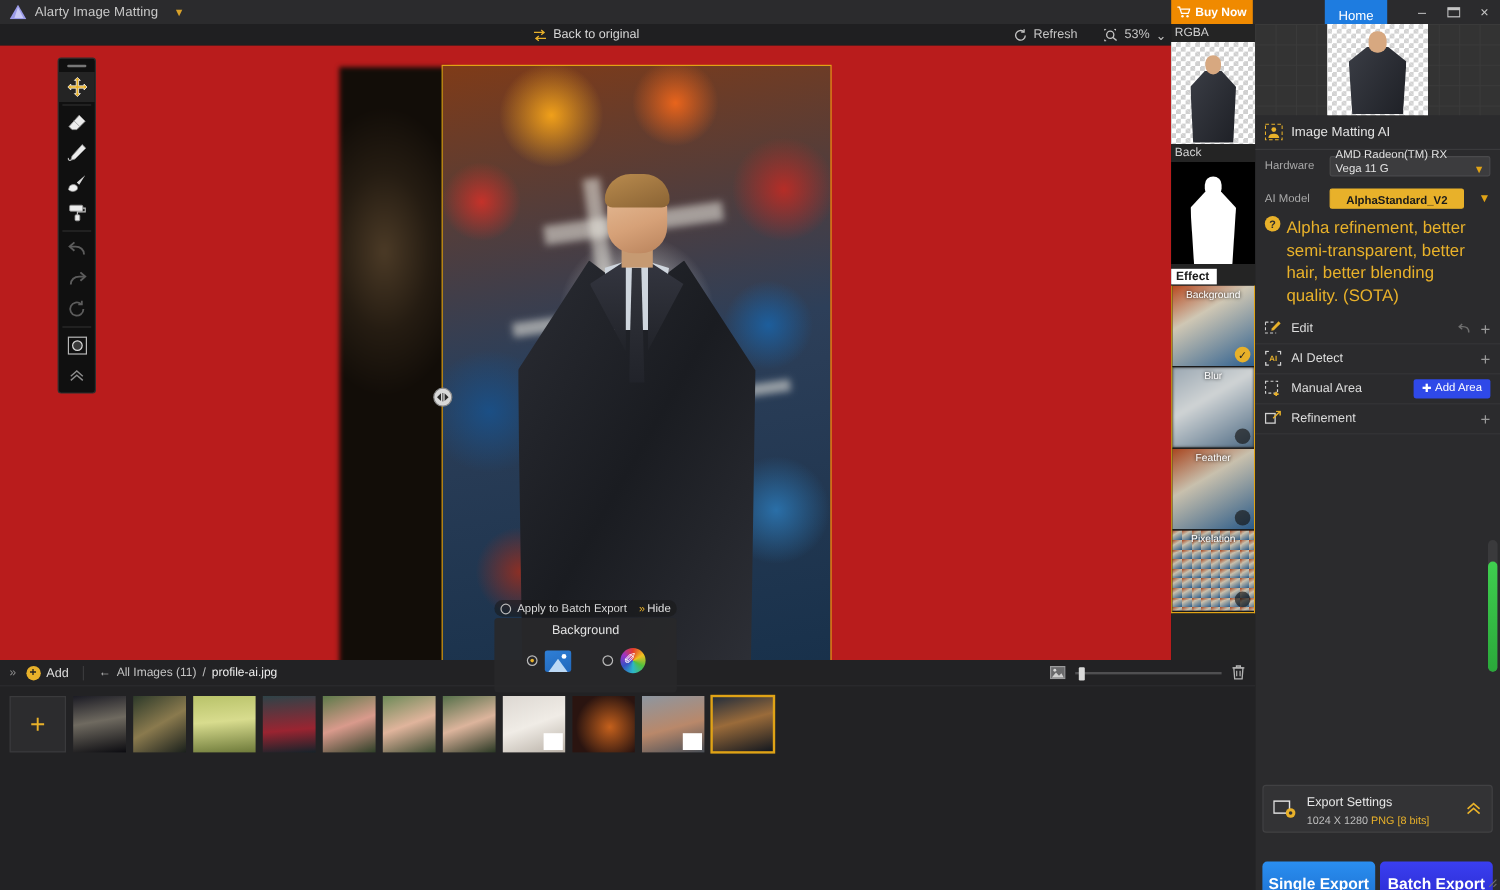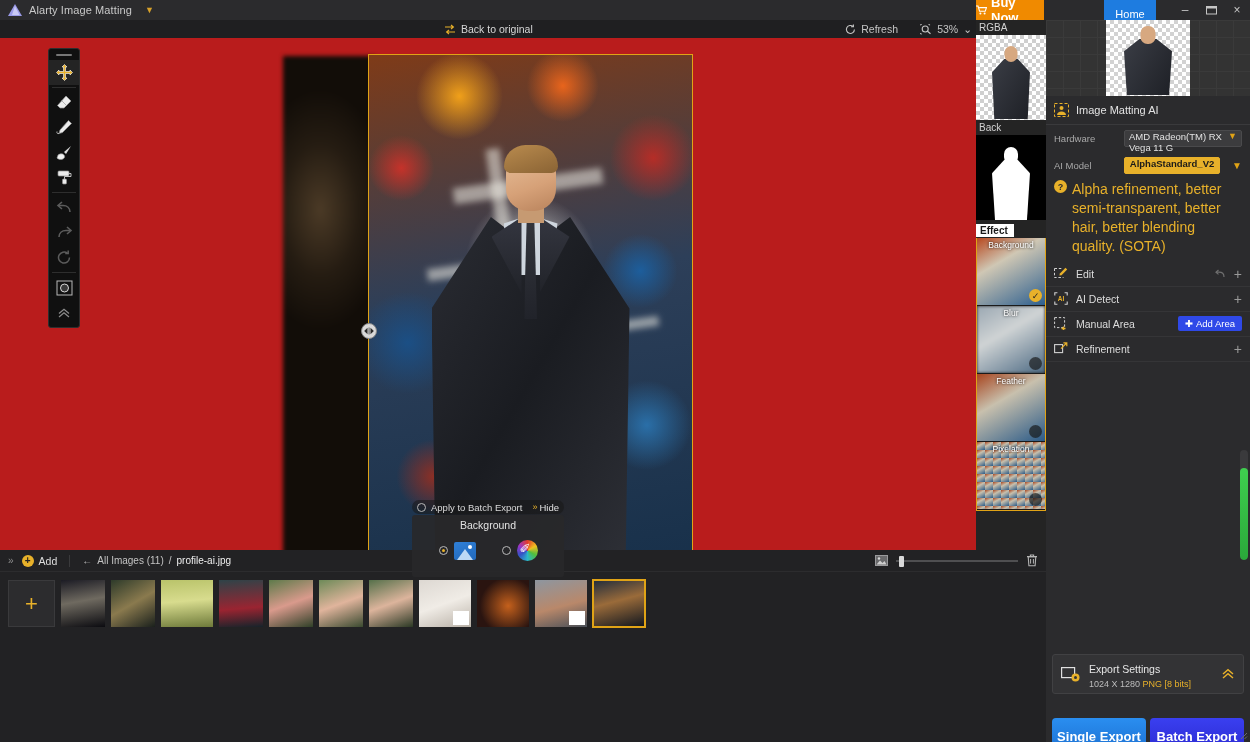--- a/index.html
+++ b/index.html
@@ -17,21 +17,21 @@
     position: absolute; left: 0; top: 0; width: 1250px; height: 20px;
     background: #2b2b2d; display: flex; align-items: center;
   }
   .brand { display: flex; align-items: center; gap: 7px; padding-left: 8px; }
   .brand-logo { width: 14px; height: 12px; position: relative; }
   .brand-name { font-size: 11px; color: #c9c9c9; letter-spacing: .1px; }
   .brand-caret { color: #d8a12a; font-size: 9px; margin-left: 6px; }
 
   .buynow {
     position: absolute; left: 976px; top: 0; width: 68px; height: 20px;
-    background: #f08a00; color: #fff; font-size: 13px; font-weight: bold;
+    background: #f08a00; color: #fff; font-size: 10px; font-weight: bold;
     display: flex; align-items: center; justify-content: center; gap: 4px;
   }
   .home-btn {
     position: absolute; left: 1104px; top: 0; width: 52px; height: 20px;
     background: #1e7ce0; color: #fff; font-size: 11px;
     display: flex; align-items: flex-end; justify-content: center;
   }
   .wbtn {
     position: absolute; top: 0; height: 20px; width: 26px;
     display: flex; align-items: center; justify-content: center;
@@ -309,22 +309,22 @@
     display: flex; align-items: center; gap: 7px;
     padding: 7px 8px; border-bottom: 1px solid #3a3a3c;
   }
   .sect-title { font-size: 11px; color: #e3e3e3; }
   .row {
     display: flex; align-items: center; gap: 8px; padding: 5px 8px;
   }
   .row-label { font-size: 9.5px; color: #a9a9a9; width: 46px; flex: none; }
   .select {
     flex: 1; height: 17px; background: #3c3c3e; border: 1px solid #4a4a4c;
-    border-radius: 2px; display: flex; align-items: flex-start; padding: 0 4px;
-    font-size: 9.5px; color: #e2e2e2; justify-content: space-between; margin-left: 16px;
+    border-radius: 2px; display: flex; align-items: flex-end; padding: 0 4px;
+    font-size: 9.5px; color: #e2e2e2; justify-content: space-between;
   }
   .select .cv { color: #e0a316; font-size: 9px; }
   .select.gold {
     background: #e8b12a; border-color: #e8b12a; color: #1a1a1a; font-weight: bold;
     justify-content: center;
   }
   .sel-caret-out { color: #e0a316; font-size: 10px; padding-left: 4px; }
   .hint {
     display: flex; gap: 5px; padding: 1px 8px 6px 8px;
   }

